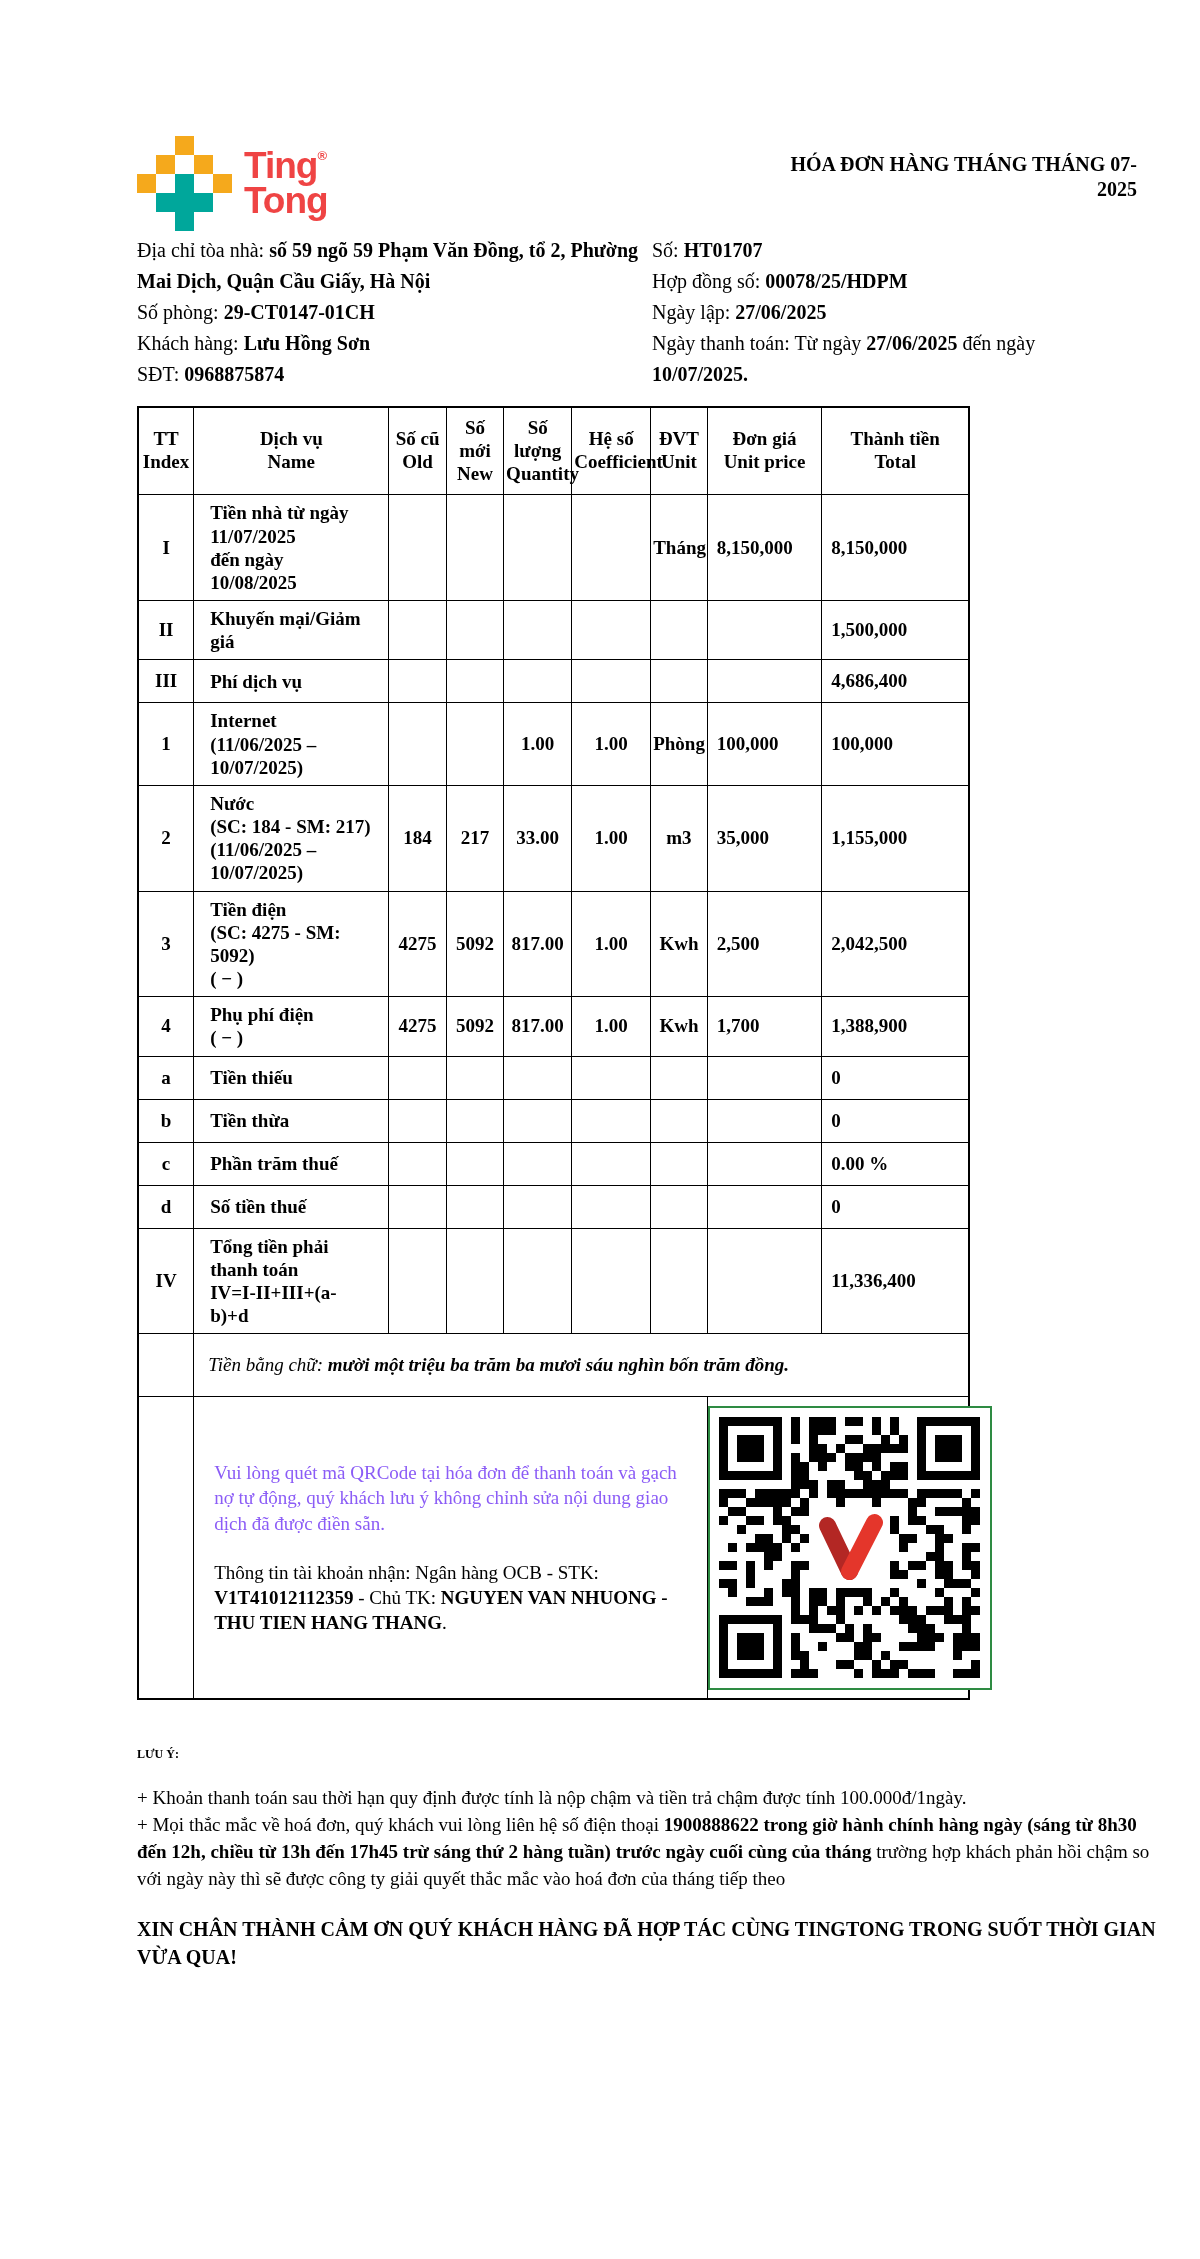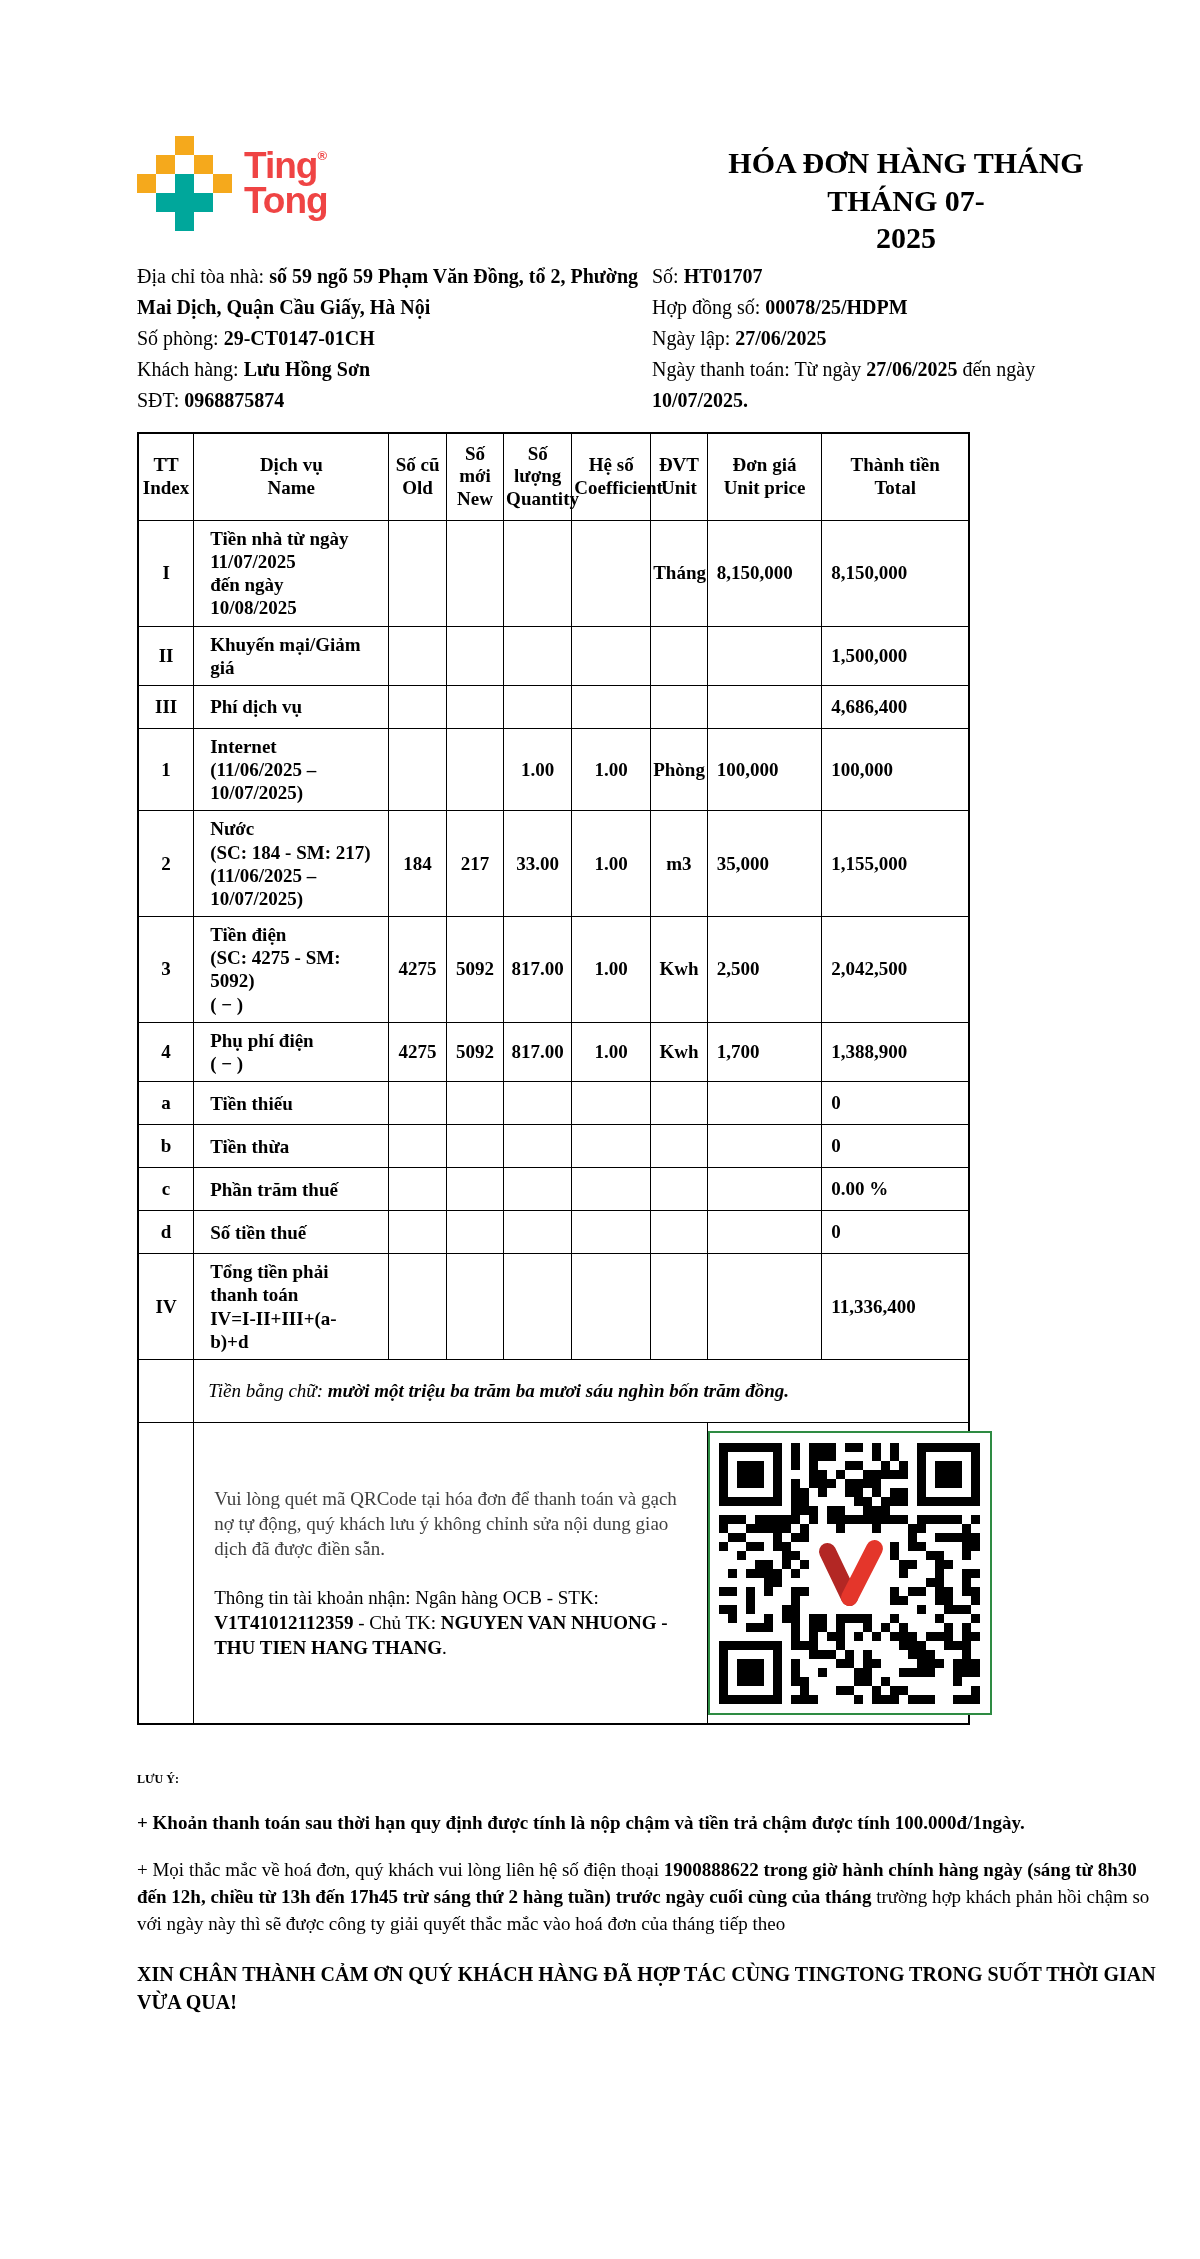--- a/index.html
+++ b/index.html
@@ -20,22 +20,22 @@
     grid-template-rows: repeat(5, 19px);
   }
   .logo-grid .o { background: #f5a91c; }
   .logo-grid .t { background: #00a79b; }
   .logo-text {
     font-family: "Liberation Sans", sans-serif; font-weight: bold;
     font-size: 37px; line-height: 0.92; color: #ef4444; letter-spacing: -1px;
   }
   .logo-text sup { font-size: 13px; vertical-align: 18px; letter-spacing: 0; }
   .title-block {
-    width: 480px; text-align: center; font-weight: bold;
-    font-size: 30px; line-height: 1.25; margin-top: 8px;
+    width: 480px; text-align: right; font-weight: bold;
+    font-size: 20px; line-height: 1.25; margin-top: 16px;
     padding-right: 18px;
   }
 
   
   .info { display: flex; justify-content: space-between; margin-top: 4px; font-size: 20px; }
   .info-left { width: 515px; line-height: 31px; }
   .info-right { flex: 1; text-align: left; line-height: 31px; padding-right: 55px; }
   .b { font-weight: bold; }
 
   
@@ -52,31 +52,31 @@
   tr.r1 td { height: 43px; }
   tr.r2 td { height: 59px; }
   tr.r3 td { height: 75px; }
   tr.words-row td { height: 49px; }
   .words-cell { font-style: italic; padding: 20px 14px; text-align: left; }
   .words-cell .lbl { font-weight: normal; }
 
   
   tr.qr-row td { height: 302px; }
   .qr-text-cell { text-align: left; padding: 10px 20px; font-weight: normal; line-height: 1.32; }
-  .qr-warning { color: #404040; margin-bottom: 24px; }
+  .qr-warning { color: #8b5cf6; margin-bottom: 24px; }
   .qr-code-cell { text-align: center; }
   .qr-box {
     display: inline-flex; align-items: center; justify-content: center;
     width: 284px; height: 284px; border: 2px solid #2e8b43; background: #fff;
   }
 
   
   .notes { width: 1020px; margin-top: 46px; font-size: 19px; line-height: 1.42; }
   .notes-heading { font-size: 12px; font-weight: bold; margin-bottom: 22px; }
-  .note1 { font-weight: bold; margin-bottom: 20px; }
+  .note1 { font-weight: normal; }
   .note2 { margin-bottom: 22px; }
   .thanks { font-weight: bold; font-size: 20px; line-height: 1.4; }
 </style>
 </head>
 <body>
 
 <div class="page">
 
   <div class="header">
     <div class="logo">

